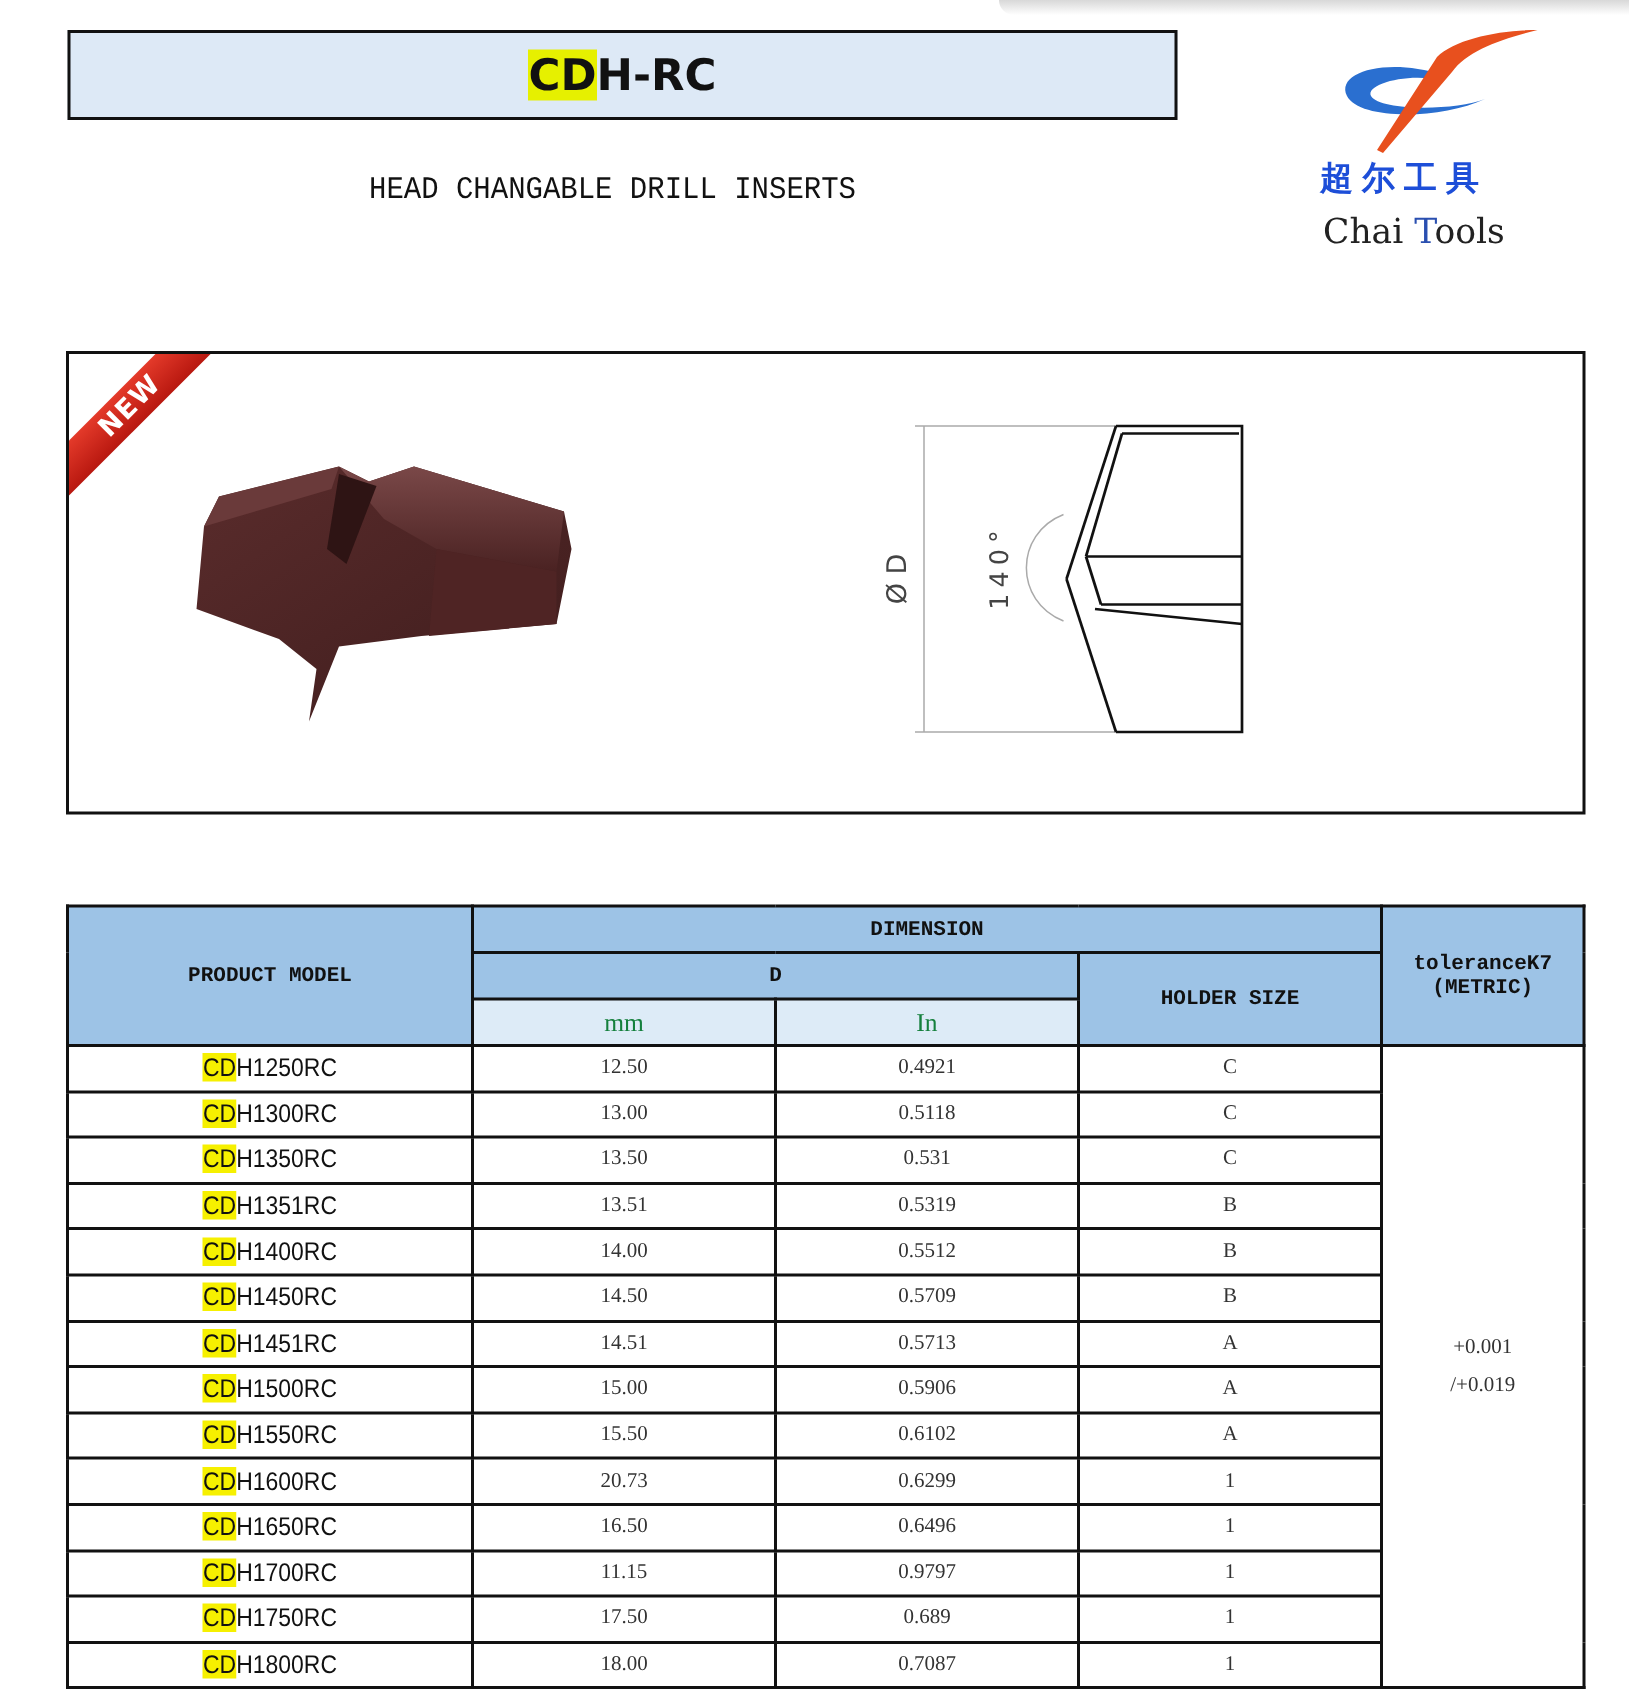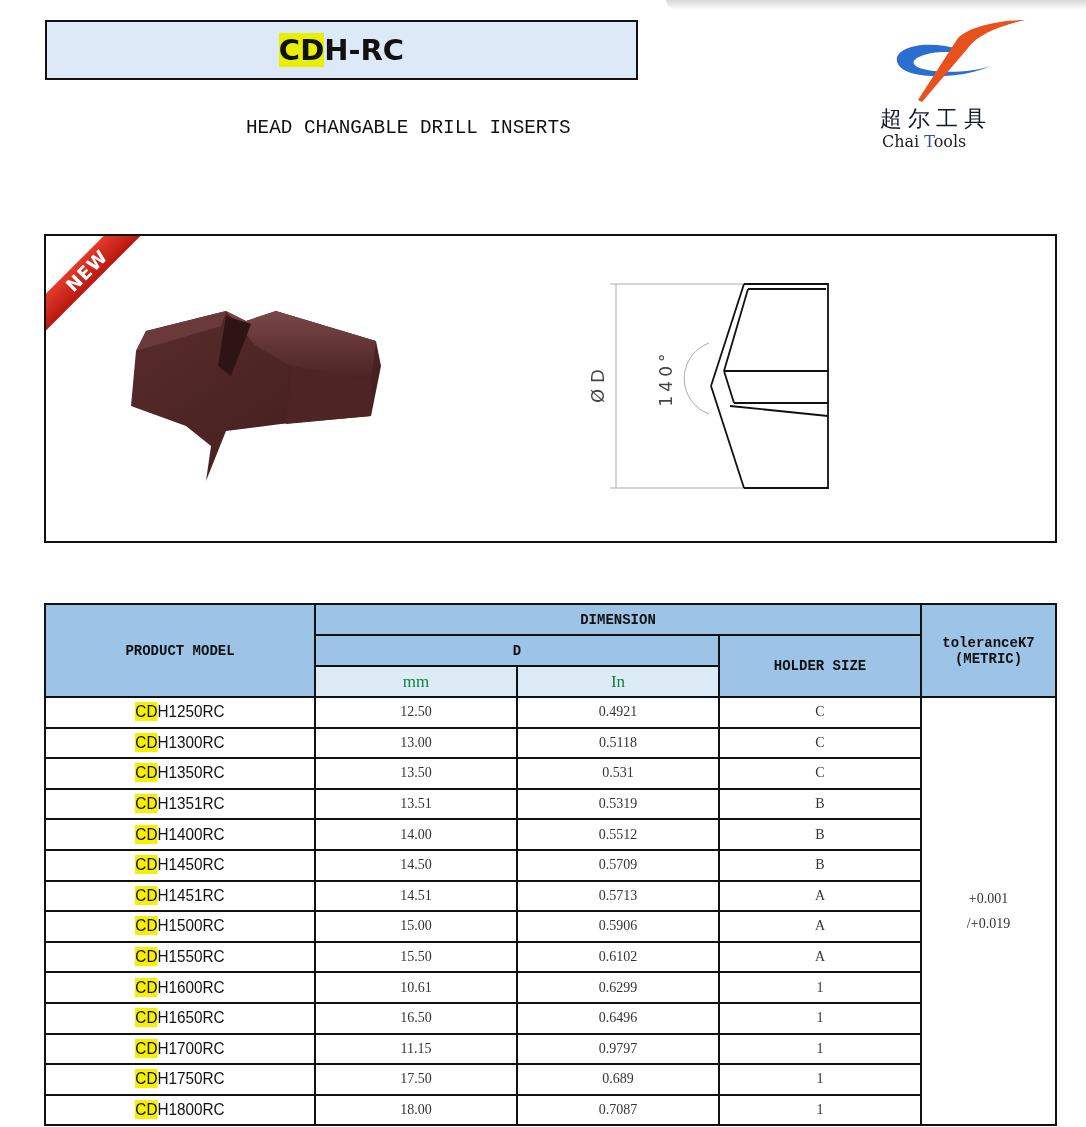--- a/index.html
+++ b/index.html
@@ -1,24 +1,24 @@
 <!DOCTYPE html>
 <html><head>
 <meta charset="utf-8">
 <style>
   html, body { margin: 0; padding: 0; background: #ffffff; }
   body { width: 1086px; height: 1127px; position: relative; overflow: hidden; font-family: "Liberation Serif", serif; color: #111; }
   .corner-shade { position: absolute; right: 0; top: 0; width: 420px; height: 10px; background: linear-gradient(to bottom, #d8d8d8, #ffffff); border-bottom-left-radius: 20px; }
-  .title-box { position: absolute; left: 45px; top: 20px; width: 593px; height: 60px; background: #dde9f6; border: 2px solid #111; display: flex; align-items: center; justify-content: center; box-sizing: border-box; }
+  .title-box { position: absolute; left: 45px; top: 20px; width: 740px; height: 60px; background: #dde9f6; border: 2px solid #111; display: flex; align-items: center; justify-content: center; box-sizing: border-box; }
   .title-text { font-family: "DejaVu Sans", sans-serif; font-weight: bold; font-size: 29px; letter-spacing: 0px; }
   .hl { background: #e6f000; }
   .subtitle { position: absolute; left: 246px; top: 116px; font-family: "Liberation Mono", monospace; font-size: 21px; transform: scaleX(0.92); transform-origin: left; letter-spacing: 0px; }
   .logo { position: absolute; left: 870px; top: 8px; width: 200px; height: 150px; }
-  .logo-cn { position: absolute; left: 880px; top: 104px; font-family: "DejaVu Serif", serif; font-weight: normal; font-size: 22px; letter-spacing: 6px; color: #0f172a; }
-  .logo-en { position: absolute; left: 882px; top: 132px; font-family: "DejaVu Serif", serif; font-size: 16px; color: #222; }
+  .logo-cn { position: absolute; left: 880px; top: 104px; font-family: "DejaVu Serif", serif; font-weight: bold; font-size: 22px; letter-spacing: 6px; color: #1d4ed8; }
+  .logo-en { position: absolute; left: 882px; top: 142px; font-family: "DejaVu Serif", serif; font-size: 23px; color: #222; }
   .logo-en .t { color: #2a4fb0; }
   .image-box { position: absolute; left: 44px; top: 234px; width: 1013px; height: 309px; border: 2px solid #111; box-sizing: border-box; overflow: hidden; background: #fff; }
   .ribbon { position: absolute; left: -34px; top: 22px; width: 150px; height: 26px; background: linear-gradient(to bottom, #e43a2a, #b81810); transform: rotate(-45deg); color: #fff; font-family: "DejaVu Sans", sans-serif; font-weight: bold; font-size: 18px; text-align: center; line-height: 26px; letter-spacing: 1px; }
   .insert-photo { position: absolute; left: 80px; top: 70px; }
   .drawing { position: absolute; left: 520px; top: 40px; }
   table.spec { position: absolute; left: 44px; top: 603px; border-collapse: collapse; width: 1013px; table-layout: fixed; }
   table.spec td, table.spec th { border: 2px solid #111; text-align: center; padding: 0; font-weight: normal; }
   table.spec th { background: #9dc3e6; font-family: "Liberation Mono", monospace; font-weight: bold; font-size: 14px; }
   table.spec th.sub { background: #ddebf7; font-family: "Liberation Serif", serif; font-weight: normal; font-size: 17px; color: #15803d; }
   table.spec td { height: 28.6px; font-family: "Liberation Serif", serif; font-size: 14px; color: #333; }
@@ -162,21 +162,21 @@
         <td>A</td>
       </tr>
       <tr>
         <td class="model"><span class="hl">CD</span><span>H1550RC</span></td>
         <td>15.50</td>
         <td>0.6102</td>
         <td>A</td>
       </tr>
       <tr>
         <td class="model"><span class="hl">CD</span><span>H1600RC</span></td>
-        <td>10.61</td>
+        <td>20.73</td>
         <td>0.6299</td>
         <td>1</td>
       </tr>
       <tr>
         <td class="model"><span class="hl">CD</span><span>H1650RC</span></td>
         <td>16.50</td>
         <td>0.6496</td>
         <td>1</td>
       </tr>
       <tr>

